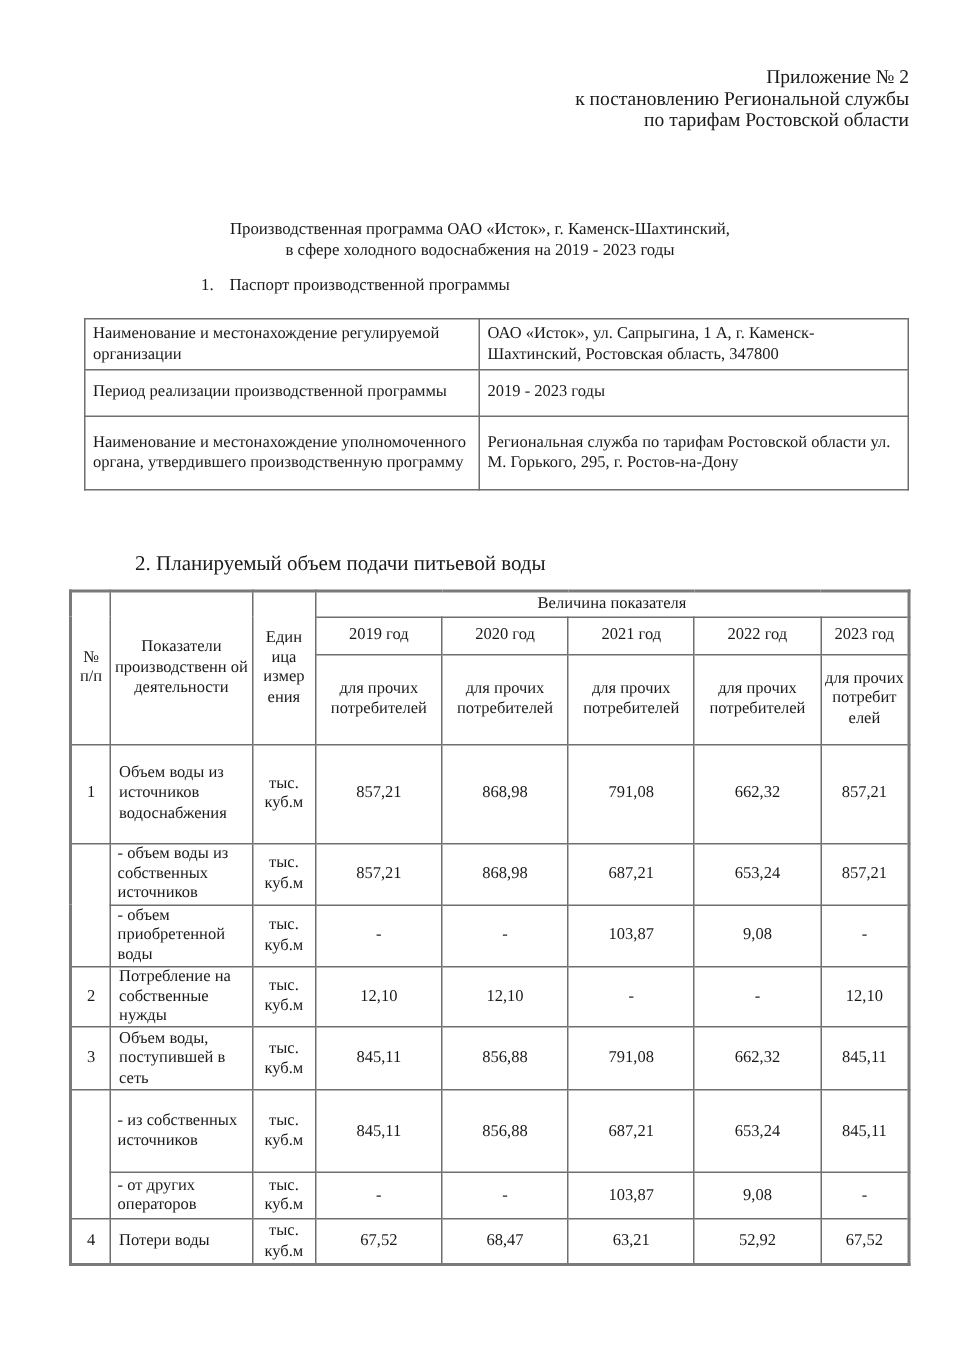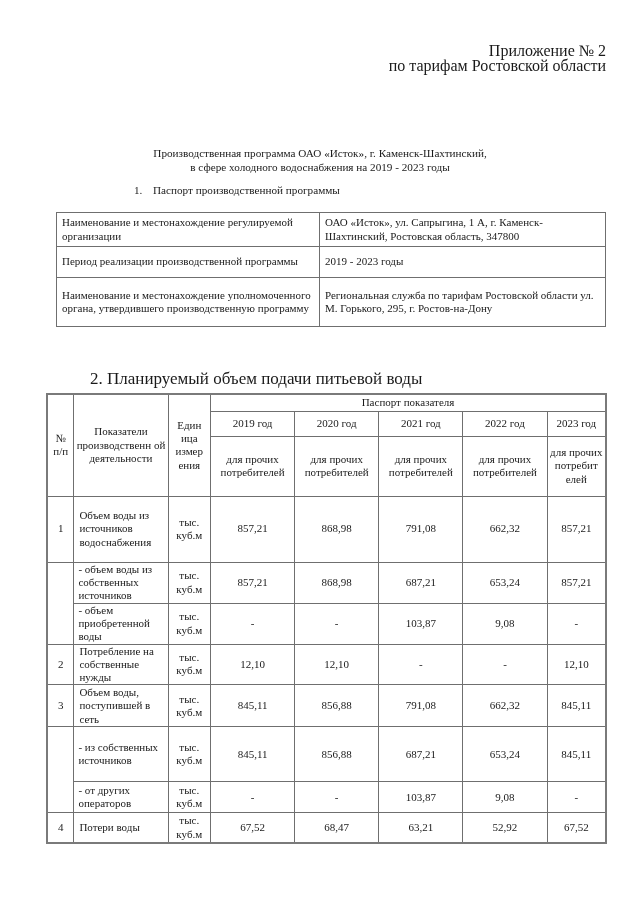--- a/index.html
+++ b/index.html
@@ -3,29 +3,29 @@
 <meta charset="utf-8">
 <style>
   html, body { margin: 0; padding: 0; background: #ffffff; }
   body {
     width: 640px; height: 905px; position: relative; overflow: hidden;
     font-family: "Liberation Serif", "DejaVu Serif", serif;
     color: #1a1a1a; font-size: 11.2px; line-height: 1.2;
   }
   .appendix {
     position: absolute; right: 34px; top: 44px; text-align: right;
-    font-size: 16px; line-height: 14.5px;
+    font-size: 13px; line-height: 14.5px;
   }
   .title {
     position: absolute; left: 0; width: 640px; top: 146px; text-align: center;
     font-size: 11.2px; line-height: 14px;
   }
   .sec1 { position: absolute; left: 110px; top: 184px; font-size: 11.2px; margin-left: 24px; }
   .sec1 .num { display: inline-block; width: 19px; }
-  .sec2 { position: absolute; left: 90px; top: 369px; font-size: 17px; }
+  .sec2 { position: absolute; left: 90px; top: 369px; font-size: 14px; }
 
   table { border-collapse: collapse; position: absolute; }
   .passport { left: 56px; top: 212px; width: 550px; }
   .passport td {
     border: 1px solid #6f6f6f; padding: 2px 5px; vertical-align: middle;
     font-size: 11px; line-height: 13.5px;
   }
   .passport td.c1 { width: 252px; margin-top: 10px; }
 
   .main { left: 46px; top: 393px; width: 561px; border: 2px solid #7a7a7a; }
@@ -39,20 +39,21 @@
   .col-ind { width: 90px; }
   .col-unit { width: 38px; }
   .col-y { width: 80px; }
   .col-y5 { width: 54px; }
 </style>
 </head>
 <body>
 
 <div class="appendix">
   <div>Приложение № 2</div>
+  <div>к постановлению Региональной службы</div>
   <div>по тарифам Ростовской области</div>
 </div>
 
 <div class="title">
   <div>Производственная программа ОАО «Исток», г. Каменск-Шахтинский,</div>
   <div>в сфере холодного водоснабжения на 2019 - 2023 годы</div>
 </div>
 
 <div class="sec1">
   <span class="num">1.</span><span>Паспорт производственной программы</span>
@@ -76,21 +77,21 @@
   </table>
 
 <div class="sec2">2. Планируемый объем подачи питьевой воды</div>
 
 <table class="main">
   <tbody>
       <tr style="height:17px">
     <th class="col-no" rowspan="3">№ п/п</th>
     <th class="col-ind" rowspan="3">Показатели производственн ой деятельности</th>
     <th class="col-unit" rowspan="3">Един ица измер ения</th>
-    <th colspan="5">Паспорт показателя</th>
+    <th colspan="5">Величина показателя</th>
   </tr>
   <tr style="height:25px">
     <th class="col-y">2019 год</th>
     <th class="col-y">2020 год</th>
     <th class="col-y">2021 год</th>
     <th class="col-y">2022 год</th>
     <th class="col-y5">2023 год</th>
   </tr>
   <tr style="height:60px">
     <th>для прочих потребителей</th>

